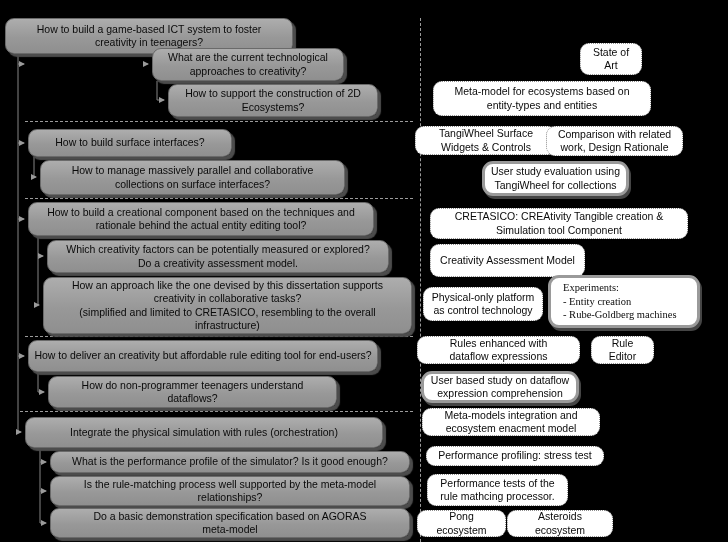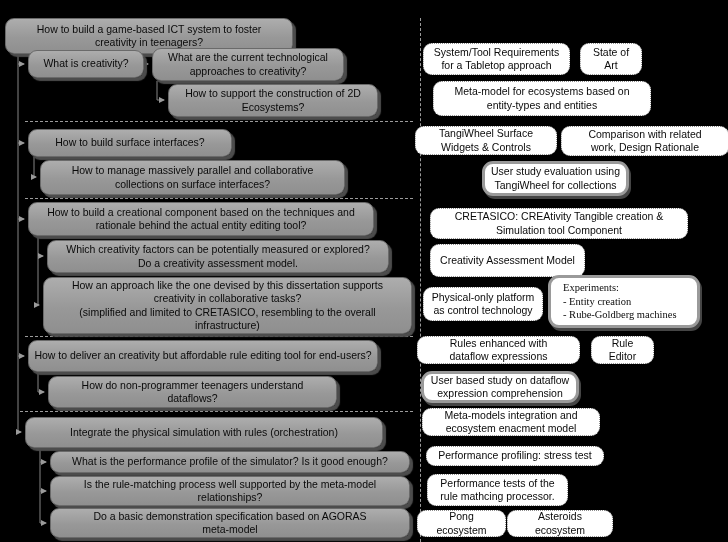--- a/index.html
+++ b/index.html
@@ -42,21 +42,21 @@
   #g12{left:25px;top:417px;width:358px;height:31px}
   #g13{left:50px;top:451px;width:360px;height:22px}
   #g14{left:50px;top:476px;width:360px;height:30px}
   #g15{left:50px;top:508px;width:360px;height:30px}
 
   
   #w1{left:423px;top:43px;width:147px;height:32px}
   #w2{left:580px;top:43px;width:62px;height:32px}
   #w3{left:433px;top:81px;width:218px;height:35px}
   #w4{left:415px;top:126px;width:142px;height:29px}
-  #w5{left:561px;top:126px;width:168px;height:30px}
+  #w5{left:546px;top:126px;width:137px;height:30px}
   #w6{left:482px;top:161px;width:147px;height:35px}
   #w7{left:430px;top:208px;width:258px;height:31px}
   #w8{left:430px;top:244px;width:155px;height:33px}
   #w9{left:423px;top:287px;width:120px;height:34px}
   #w10{left:548px;top:275px;width:152px;height:53px}
   #w11{left:417px;top:336px;width:163px;height:28px}
   #w12{left:591px;top:336px;width:63px;height:28px}
   #w13{left:421px;top:371px;width:158px;height:32px}
   #w14{left:422px;top:408px;width:178px;height:28px}
   #w15{left:426px;top:446px;width:178px;height:20px}
@@ -102,21 +102,20 @@
   </svg>
 
   <div id="sep1" class="sep-h"></div>
   <div id="sep2" class="sep-h"></div>
   <div id="sep3" class="sep-h"></div>
   <div id="sep4" class="sep-h"></div>
   <div id="sepv" class="sep-v"></div>
 
   <div id="g1" class="box q">How to build a game-based ICT system to foster
 creativity in teenagers?</div>
-  <div id="g2" class="box q">What is creativity?</div>
   <div id="g3" class="box q">What are the current technological
 approaches to creativity?</div>
   <div id="g4" class="box q">How to support the construction of 2D
 Ecosystems?</div>
   <div id="g5" class="box q">How to build surface interfaces?</div>
   <div id="g6" class="box q">How to manage massively parallel and collaborative
 collections on surface interfaces?</div>
   <div id="g7" class="box q">How to build a creational component based on the techniques and
 rationale behind the actual entity editing tool?</div>
   <div id="g8" class="box q">Which creativity factors can be potentially measured or explored?
@@ -128,22 +127,20 @@
   <div id="g10" class="box q">How to deliver an creativity but affordable rule editing tool for end-users?</div>
   <div id="g11" class="box q">How do non-programmer teenagers understand
 dataflows?</div>
   <div id="g12" class="box q">Integrate the physical simulation with rules (orchestration)</div>
   <div id="g13" class="box q">What is the performance profile of the simulator? Is it good enough?</div>
   <div id="g14" class="box q">Is the rule-matching process well supported by the meta-model
 relationships?</div>
   <div id="g15" class="box q">Do a basic demonstration specification based on AGORAS
 meta-model</div>
 
-  <div id="w1" class="box o">System/Tool Requirements
-for a Tabletop approach</div>
   <div id="w2" class="box o">State of
 Art</div>
   <div id="w3" class="box o">Meta-model for ecosystems based on
 entity-types and entities</div>
   <div id="w4" class="box o">TangiWheel Surface
 Widgets &amp; Controls</div>
   <div id="w5" class="box o">Comparison with related
 work, Design Rationale</div>
   <div id="w6" class="box othick">User study evaluation using
 TangiWheel for collections</div>

